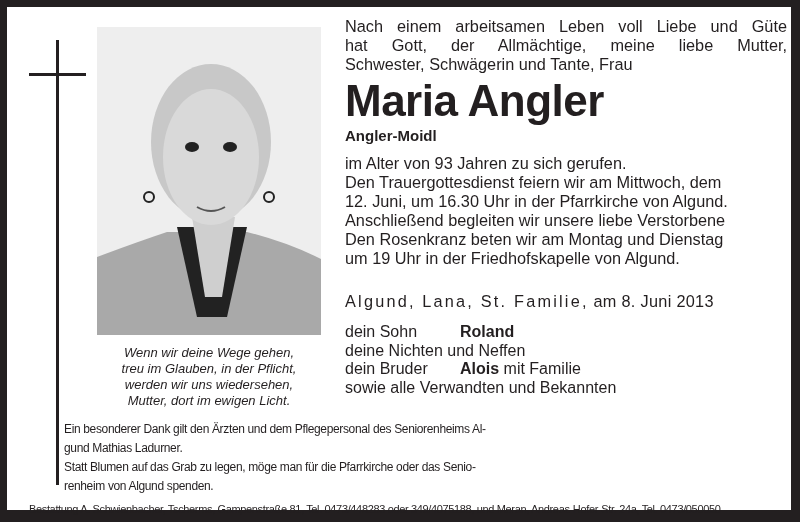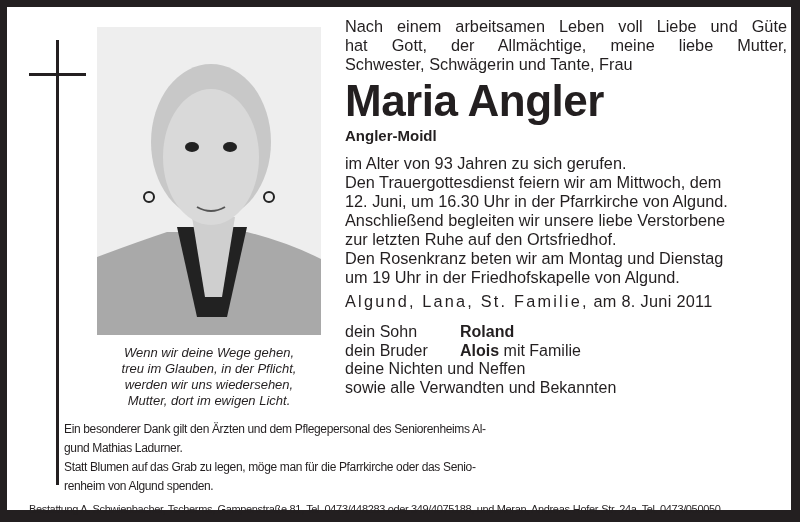--- a/index.html
+++ b/index.html
@@ -63,37 +63,36 @@
   </div>
 
   <div class="name">Maria Angler</div>
   <div class="nickname">Angler-Moidl</div>
 
   <div class="right body1">
     <div class="line">im Alter von 93 Jahren zu sich gerufen.</div>
     <div class="line">Den Trauergottesdienst feiern wir am Mittwoch, dem</div>
     <div class="line">12. Juni, um 16.30 Uhr in der Pfarrkirche von Algund.</div>
     <div class="line">Anschließend begleiten wir unsere liebe Verstorbene</div>
-    <div class="line">zur letzten Ruhe auf den Ortsfriedhof.</div>
     <div class="line">Den Rosenkranz beten wir am Montag und Dienstag</div>
     <div class="line">um 19 Uhr in der Friedhofskapelle von Algund.</div>
   </div>
 
   <div class="right place line">
-    <span class="spaced">Algund, Lana, St. Familie,</span><span> am 8. Juni 2011</span>
+    <span class="spaced">Algund, Lana, St. Familie,</span><span> am 8. Juni 2013</span>
   </div>
 
   <div class="right family">
     <div class="line">
       <span class="col">dein Sohn</span><b>Roland</b><span></span>
     </div>
+    <div class="line">deine Nichten und Neffen</div>
     <div class="line">
       <span class="col">dein Bruder</span><b>Alois</b><span> mit Familie</span>
     </div>
-    <div class="line">deine Nichten und Neffen</div>
     <div class="line">sowie alle Verwandten und Bekannten</div>
   </div>
 
   <div class="thanks">
     <div class="line">Ein besonderer Dank gilt den Ärzten und dem Pflegepersonal des Seniorenheims Al-</div>
     <div class="line">gund Mathias Ladurner.</div>
     <div class="line">Statt Blumen auf das Grab zu legen, möge man für die Pfarrkirche oder das Senio-</div>
     <div class="line">renheim von Algund spenden.</div>
   </div>
 

